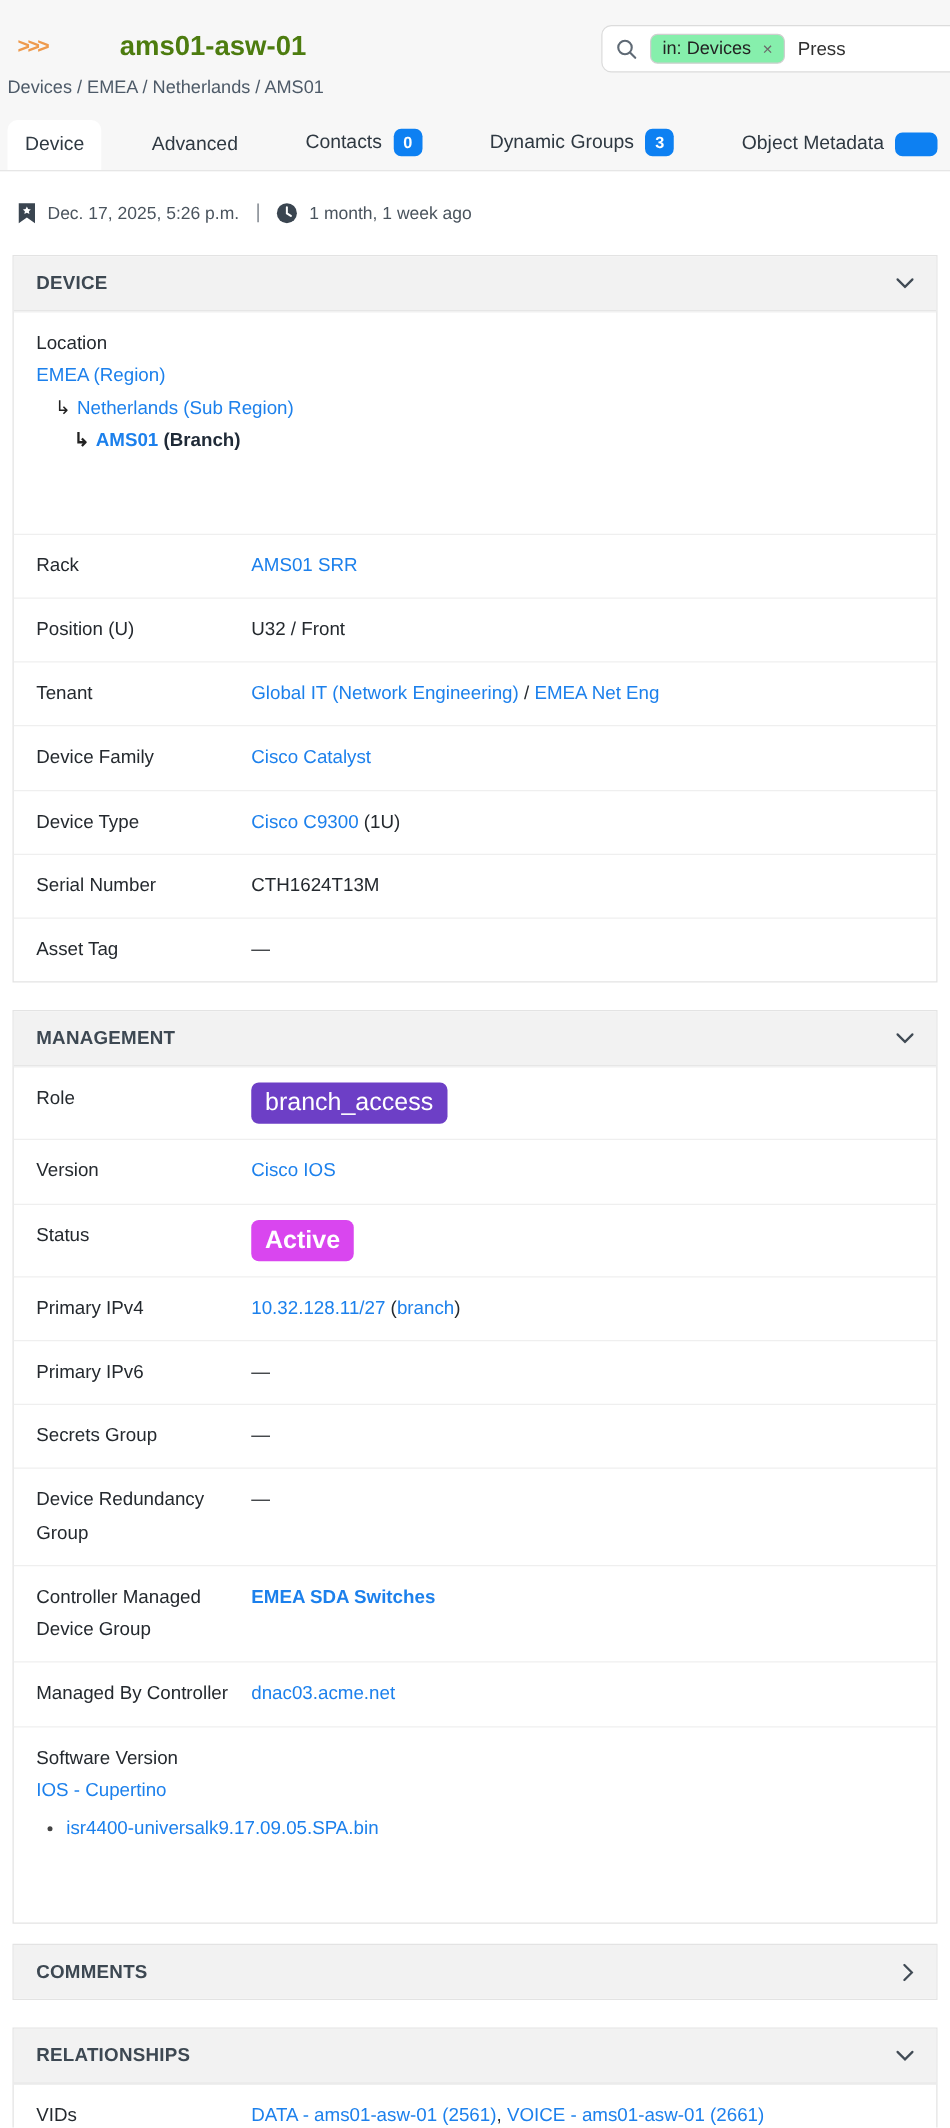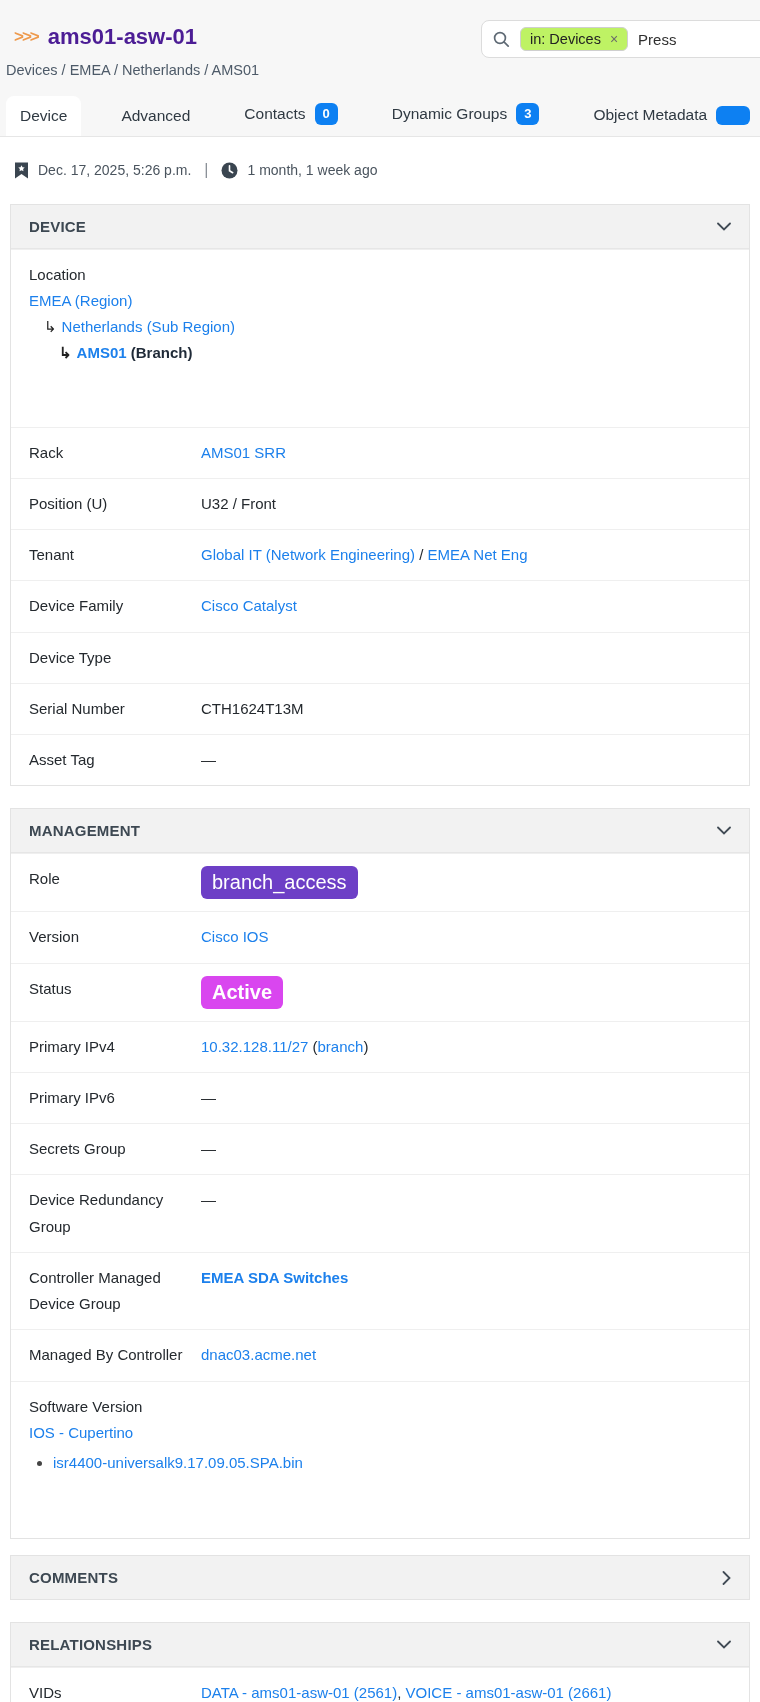--- a/index.html
+++ b/index.html
@@ -10,30 +10,30 @@
     position: relative;
     background: #ffffff;
     font-family: "Liberation Sans", sans-serif;
     color: #24292e;
     -webkit-font-smoothing: antialiased;
   }
   
   .topbar { background:#f7f7f7; padding:20px 0 0 0; border-bottom:1px solid #e6e6e6; position:relative; }
   .title-row { display:flex; align-items:center; gap:10px; padding:4px 14px 0 14px; }
   .logo-chevrons { color:#ee9a4d; font-weight:700; font-size:17px; letter-spacing:-2px; user-select:none; }
-  .page-title { font-size:22px; font-weight:700; color:#4c1d95; }
+  .page-title { font-size:22px; font-weight:700; color:#4d7c0f;margin-left:48px; }
   .searchbox {
     position:absolute; left:481px; top:20px; width:320px; height:38px;
     background:#fff; border:1px solid #dcdcdc; border-radius:8px;
     display:flex; align-items:center; gap:10px; padding:0 10px;
   }
   .search-pill {
     display:flex; align-items:center; gap:9px;
     border:1px solid #cfcfcf; border-radius:6px; padding:3px 9px;
-    font-size:14.5px; color:#222; background:#bef264; white-space:nowrap;
+    font-size:14.5px; color:#222; background:#86efac; white-space:nowrap;
   }
   .search-pill .x { color:#6b6b6b; font-size:14px; cursor:pointer; }
   .search-hint { font-size:15px; color:#2f2f2f; white-space:nowrap; }
   .breadcrumb { padding:12px 14px 14px 6px; font-size:14.5px; color:#4d5a68; }
   
   .tabs { display:flex; gap:26px; padding-left:6px; width:max-content; align-items:flex-end; }
   .tab {
     display:flex; align-items:center; gap:9px;
     padding:11px 14px; font-size:15.5px; color:#2f3942; cursor:pointer; white-space:nowrap;
   }
@@ -183,20 +183,23 @@
     </div>
   </div>
 
   <div class="row">
     <div class="row-label">Device Family</div>
     <div class="row-value"><span class="lnk">Cisco Catalyst</span></div>
   </div>
 
   <div class="row">
     <div class="row-label">Device Type</div>
+    <div class="row-value">
+      <span class="lnk">Cisco C9300</span><span class="sep-plain"> (1U)</span>
+    </div>
   </div>
 
   <div class="row">
     <div class="row-label">Serial Number</div>
     <div class="row-value">CTH1624T13M</div>
   </div>
 
   <div class="row">
     <div class="row-label">Asset Tag</div>
     <div class="row-value muted-dash">—</div>

